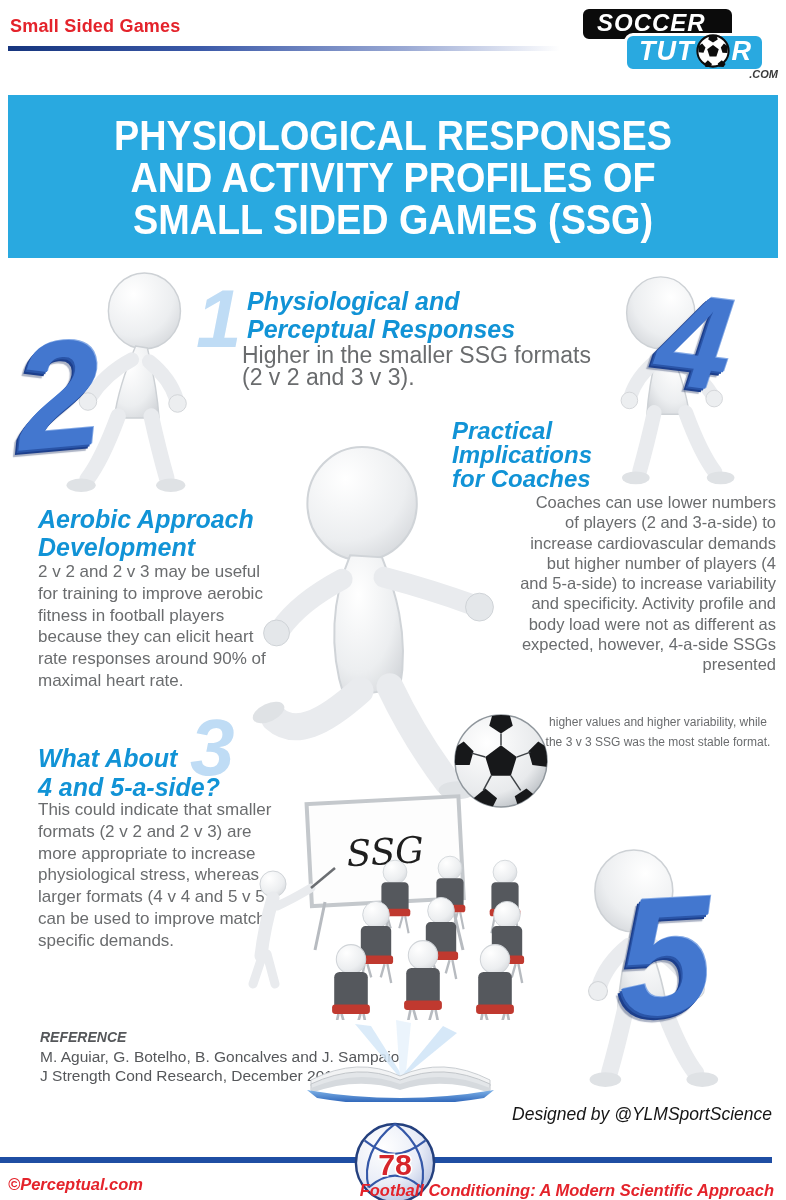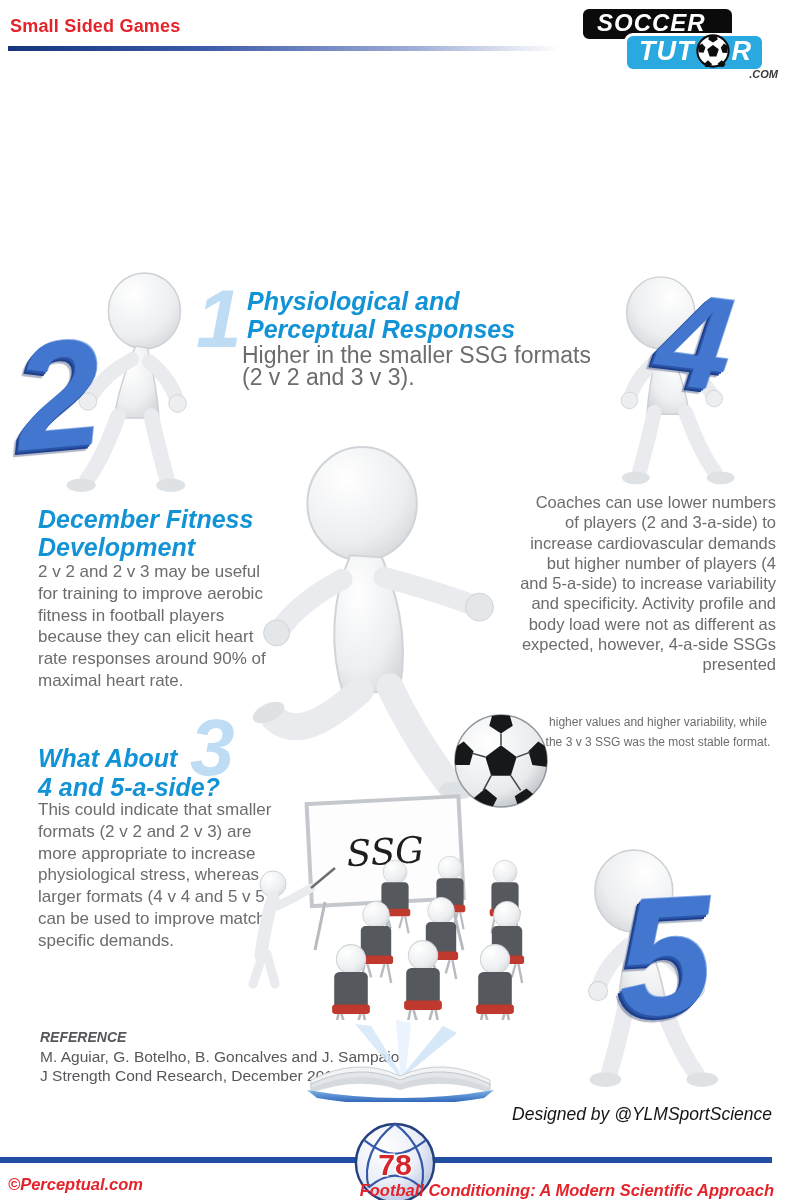--- a/index.html
+++ b/index.html
@@ -110,20 +110,25 @@
         <polygon points="6,36 18,28 28,40 22,55 8,54" fill="#0c0c0c"></polygon>
         <polygon points="94,36 92,56 78,55 73,40 82,28" fill="#0c0c0c"></polygon>
         <polygon points="24,88 35,77 47,88 42,97 28,97" fill="#0c0c0c"></polygon>
         <polygon points="64,87 76,77 87,88 81,97 67,96" fill="#0c0c0c"></polygon>
       </svg>
       <span>R</span>
     </div>
     <div class="logo-com">.COM</div>
   </div>
 
+  <div class="abs banner">
+    <div class="banner-title">PHYSIOLOGICAL RESPONSES
+AND ACTIVITY PROFILES OF
+SMALL SIDED GAMES (SSG)</div>
+  </div>
 
   <svg class="abs" style="left:48px;top:272px;width:150px;height:224px" viewBox="0 0 150 230">
     <ellipse cx="97" cy="40" rx="37" ry="39" fill="url(#pg)" stroke="#cdd1d5" stroke-width="1.5"></ellipse>
     <path d="M88,76 C80,95 70,120 66,150 L112,150 C110,118 104,95 100,78 Z" fill="url(#pg)" stroke="#cdd1d5" stroke-width="1.5"></path>
     <path d="M70,148 C60,175 48,200 38,213" stroke="#e9ebee" stroke-width="16" fill="none" stroke-linecap="round"></path>
     <path d="M104,148 C110,175 116,198 120,212" stroke="#e9ebee" stroke-width="16" fill="none" stroke-linecap="round"></path>
     <ellipse cx="32" cy="219" rx="15" ry="7" fill="#dfe2e5"></ellipse>
       <ellipse cx="124" cy="219" rx="15" ry="7" fill="#dfe2e5"></ellipse>
     <path d="M84,90 C65,100 50,115 41,129" stroke="#e9ebee" stroke-width="15" fill="none" stroke-linecap="round"></path>
     <path d="M102,92 C118,105 126,118 130,131" stroke="#e9ebee" stroke-width="15" fill="none" stroke-linecap="round"></path>
@@ -145,24 +150,27 @@
     <path d="M104,148 C110,175 116,198 120,212" stroke="#e9ebee" stroke-width="16" fill="none" stroke-linecap="round"></path>
     <ellipse cx="32" cy="219" rx="15" ry="7" fill="#dfe2e5"></ellipse>
       <ellipse cx="124" cy="219" rx="15" ry="7" fill="#dfe2e5"></ellipse>
     <path d="M84,90 C65,100 50,115 41,129" stroke="#e9ebee" stroke-width="15" fill="none" stroke-linecap="round"></path>
     <path d="M102,92 C118,105 126,118 130,131" stroke="#e9ebee" stroke-width="15" fill="none" stroke-linecap="round"></path>
     <circle cx="39" cy="133" r="9" fill="#eceef0" stroke="#d2d5d8"></circle>
       <circle cx="131" cy="135" r="9" fill="#eceef0" stroke="#d2d5d8"></circle>
   </svg>
   <div class="abs num3d num4">4</div>
 
+  <div class="abs h-blue preline prac-head">Practical
+Implications
+for Coaches</div>
   <div class="abs body-gray prac-body">Coaches can use lower numbers of players (2 and 3-a-side) to increase cardiovascular demands but higher number of players (4 and 5-a-side) to increase variability and specificity. Activity profile and body load were not as different as expected, however, 4-a-side SSGs presented</div>
   <div class="abs body-gray prac-wrap">higher values and higher variability, while the 3 v 3 SSG was the most stable format.</div>
 
-  <div class="abs h-blue preline aer-head">December Fitness
+  <div class="abs h-blue preline aer-head">Aerobic Approach
 Development</div>
   <div class="abs body-gray aer-body">2 v 2 and 2 v 3 may be useful for training to improve aerobic fitness in football players because they can elicit heart rate responses around 90% of maximal heart rate.</div>
 
   <div class="abs bignum-light wa-num">3</div>
   <div class="abs h-blue preline wa-head">What About
 4 and 5-a-side?</div>
   <div class="abs body-gray wa-body">This could indicate that smaller formats (2 v 2 and 2 v 3) are more appropriate to increase physiological stress, whereas larger formats (4 v 4 and 5 v 5) can be used to improve match specific demands.</div>
 
   <svg class="abs" style="left:222px;top:438px;width:315px;height:378px" viewBox="0 0 315 380">
     <ellipse cx="140" cy="66" rx="55" ry="57" fill="url(#pg)" stroke="#d0d4d8" stroke-width="2"></ellipse>

